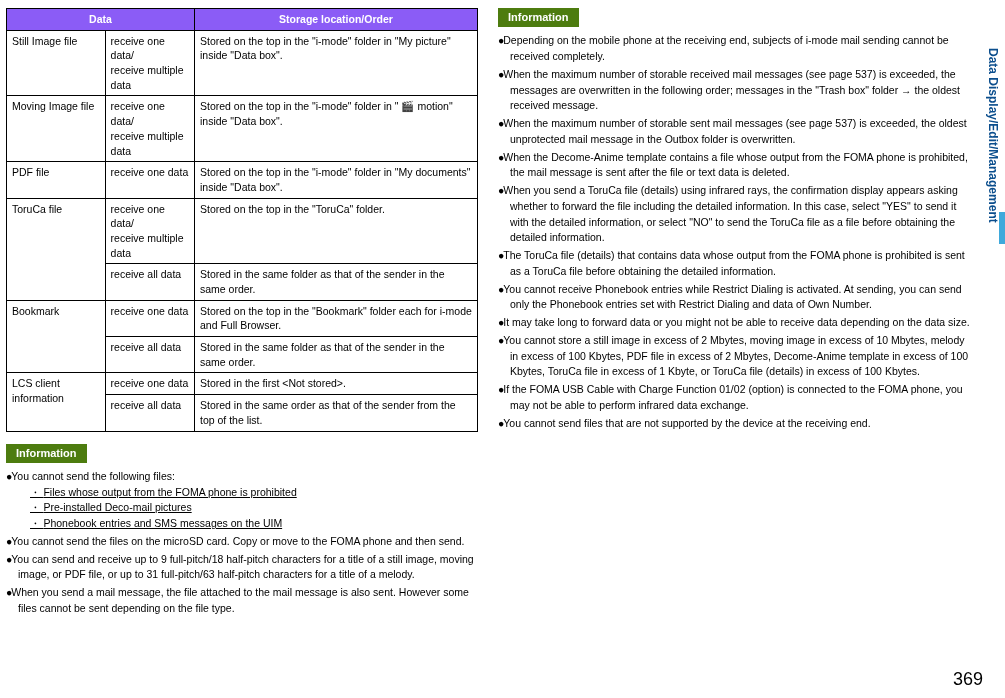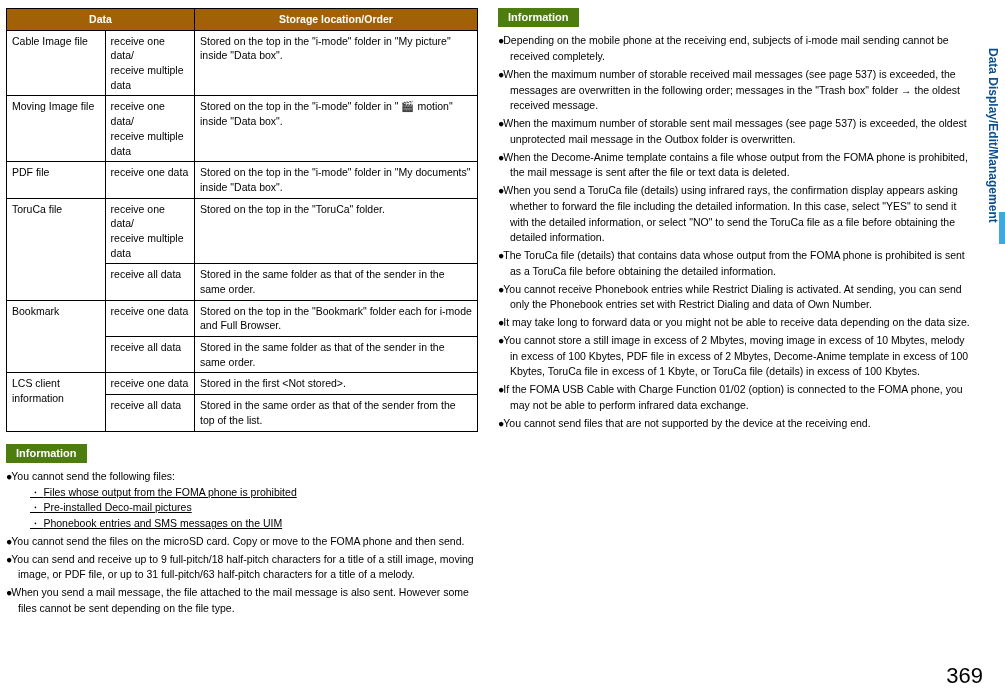--- a/index.html
+++ b/index.html
@@ -20,21 +20,21 @@
     }
     .col { flex: 1; }
     .left-col { max-width: 472px; }
     .right-col { max-width: 475px; }
     table {
       border-collapse: collapse;
       width: 100%;
       font-size: 10.5px;
     }
     th {
-      background: #a16207;
+      background: #8b5cf6;
       color: #fff;
       font-weight: bold;
       padding: 3px 6px;
       text-align: center;
       border: 1px solid #000;
     }
     td {
       border: 1px solid #000;
       padding: 3px 5px;
       vertical-align: top;
@@ -86,40 +86,40 @@
       right: -4px;
       top: 172px;
       width: 8px;
       height: 32px;
       background: #3fa9db;
     }
     .page-num {
       position: absolute;
       bottom: 6px;
       right: 22px;
-      font-size: 22px;
+      font-size: 18px;
       font-weight: normal;
       text-align: right;
     }
   </style>
 </head>
 <body>
 
 <div class="page">
   <div class="col left-col">
     <table>
       <thead>
         <tr>
           <th colspan="2">Data</th>
           <th>Storage location/Order</th>
         </tr>
       </thead>
       <tbody>
         <tr>
-          <td>Cable Image file</td>
+          <td>Still Image file</td>
           <td class="cell-r1" style="white-space:pre-line">receive one data/
 receive multiple data</td>
           <td>Stored on the top in the "i-mode" folder in "My picture" inside "Data box".</td>
         </tr>
         <tr>
           <td>Moving Image file</td>
           <td style="white-space:pre-line">receive one data/
 receive multiple data</td>
           <td>Stored on the top in the "i-mode" folder in " 🎬 motion" inside "Data box".</td>
         </tr>

